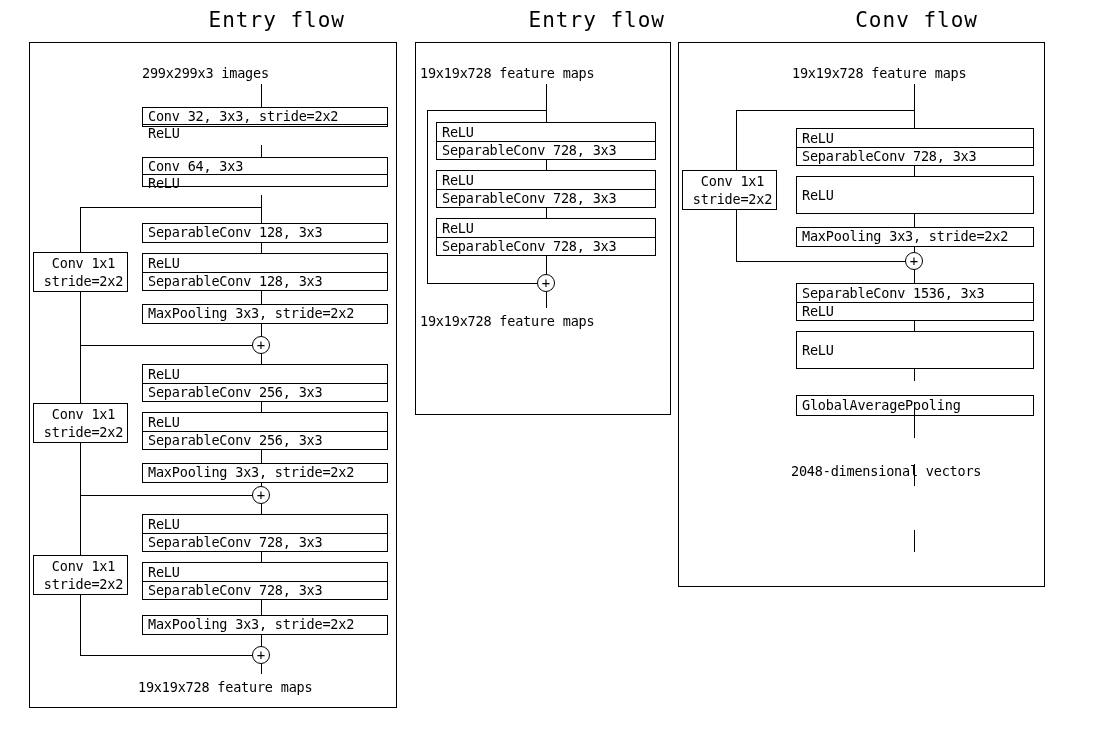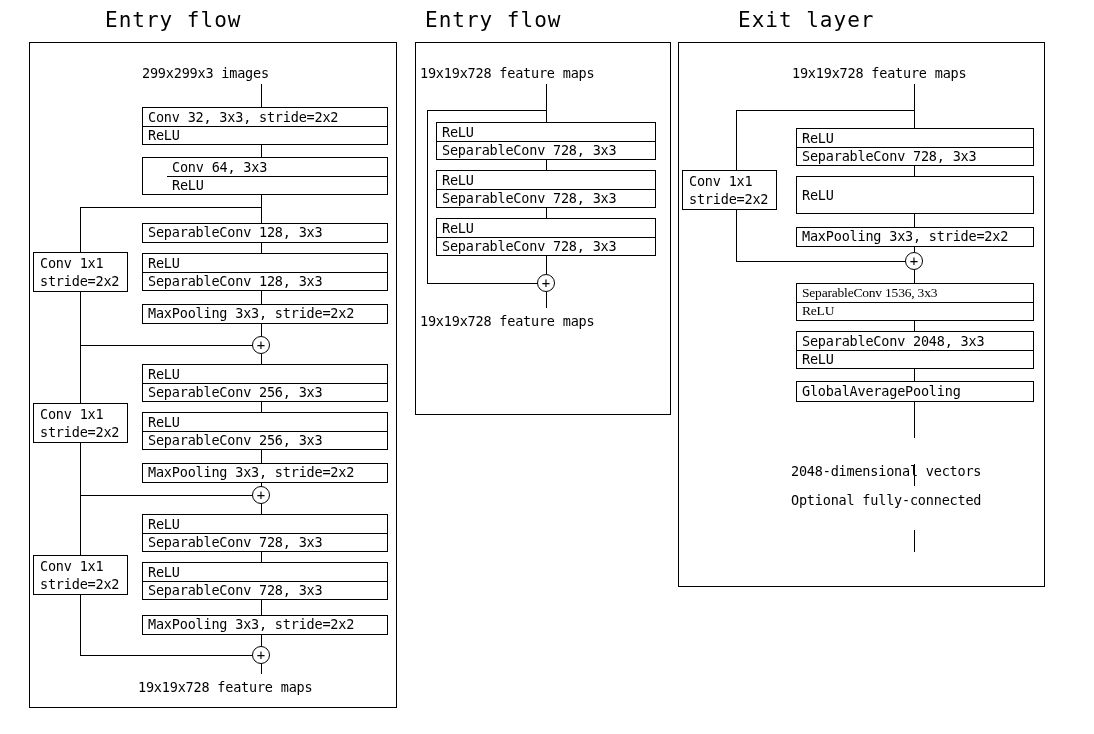--- a/index.html
+++ b/index.html
@@ -13,21 +13,21 @@
     height: 734px;
     background: #ffffff;
     font-family: "DejaVu Sans Mono", "Liberation Mono", monospace;
     color: #000000;
     overflow: hidden;
   }
   .flow-title {
     position: absolute;
     font-size: 21px;
     letter-spacing: 1px;
-    text-align: left;
+    text-align: right;
     white-space: nowrap;
     color: #000;
   }
   .panel {
     position: absolute;
     border: 1.6px solid #000;
     background: #fff;
     box-sizing: border-box;
   }
   
@@ -72,20 +72,21 @@
     background: #fff;
     box-sizing: border-box;
     display: flex;
     flex-direction: column;
     justify-content: center;
     padding-left: 6px;
     font-size: 13.5px;
     line-height: 1.35;
     white-space: nowrap;
     letter-spacing: -0.2px;
+    text-align: center;
   }
   
   .vline {
     position: absolute;
     width: 0;
     border-left: 1.6px solid #000;
   }
   .hline {
     position: absolute;
     height: 0;
@@ -121,28 +122,28 @@
 <div id="canvas">
 
   <div class="flow-title" style="left:105px; top:8px; width:240px;">Entry flow</div>
 
   <div class="panel" style="left:29px; top:42px; width:368px; height:666px;"></div>
 
   <div class="caption" style="left:142px; top:64px; width:246px;">299x299x3 images</div>
 
   <div class="vline" style="left:261px; top:84px; height:23px;"></div>
 
-  <div class="stack" style="left:142px; top:107px; width:246px; height:38px;">
+  <div class="stack" style="left:142px; top:107px; width:246px; height:20px;">
     <div class="row">Conv 32, 3x3, stride=2x2</div>
     <div class="row">ReLU</div>
   </div>
 
   <div class="vline" style="left:261px; top:145px; height:12px;"></div>
 
-  <div class="stack" style="left:142px; top:157px; width:246px; height:38px;padding-left:24px;">
+  <div class="stack" style="left:142px; top:157px; width:246px; height:30px;">
     <div class="row">Conv 64, 3x3</div>
     <div class="row">ReLU</div>
   </div>
 
   <div class="vline" style="left:261px; top:195px; height:28px;"></div>
 
   <div class="hline" style="left:80px; top:207px; width:182px;"></div>
   <div class="vline" style="left:80px; top:207px; height:140px;"></div>
 
   <div class="box" style="left:142px; top:223px; width:246px; height:20px;">SeparableConv 128, 3x3</div>
@@ -256,21 +257,21 @@
     <div class="row">SeparableConv 728, 3x3</div>
   </div>
 
   <div class="vline" style="left:546px; top:256px; height:18px;"></div>
   <div class="plus" style="left:537px; top:274px;">+</div>
   <div class="vline" style="left:546px; top:292px; height:16px;"></div>
 
   <div class="caption" style="left:420px; top:312px; width:246px;">19x19x728 feature maps</div>
 
 
-  <div class="flow-title" style="left:738px; top:8px; width:240px;">Exit layer</div>
+  <div class="flow-title" style="left:738px; top:8px; width:240px;">Conv flow</div>
 
   <div class="panel" style="left:678px; top:42px; width:367px; height:545px;"></div>
 
   <div class="caption" style="left:792px; top:64px; width:246px;">19x19x728 feature maps</div>
 
   <div class="vline" style="left:914px; top:84px; height:44px;"></div>
   <div class="hline" style="left:736px; top:110px; width:179px;"></div>
   <div class="vline" style="left:736px; top:110px; height:151px;"></div>
   <div class="hline" style="left:736px; top:261px; width:179px;"></div>
 
@@ -291,40 +292,38 @@
   </div>
 
   <div class="vline" style="left:914px; top:214px; height:13px;"></div>
 
   <div class="box" style="left:796px; top:227px; width:238px; height:20px;">MaxPooling 3x3, stride=2x2</div>
 
   <div class="vline" style="left:914px; top:247px; height:5px;"></div>
   <div class="plus" style="left:905px; top:252px;">+</div>
   <div class="vline" style="left:914px; top:270px; height:13px;"></div>
 
-  <div class="stack" style="left:796px; top:283px; width:238px; height:38px;font-family:Liberation Serif, serif;">
+  <div class="stack" style="left:796px; top:283px; width:238px; height:38px;">
     <div class="row">SeparableConv 1536, 3x3</div>
     <div class="row">ReLU</div>
   </div>
 
   <div class="vline" style="left:914px; top:321px; height:10px;"></div>
 
   <div class="stack" style="left:796px; top:331px; width:238px; height:38px;">
-    <div class="row">SeparableConv 2048, 3x3</div>
     <div class="row">ReLU</div>
   </div>
 
   <div class="vline" style="left:914px; top:369px; height:12px;"></div>
 
-  <div class="box" style="left:796px; top:381px; width:238px; height:21px;">GlobalAveragePooling</div>
+  <div class="box" style="left:796px; top:395px; width:238px; height:21px;">GlobalAveragePooling</div>
 
   <div class="vline" style="left:914px; top:402px; height:36px;"></div>
 
   <div class="caption" style="left:791px; top:442px; width:246px;margin-top:20px;">2048-dimensional vectors</div>
 
   <div class="vline" style="left:914px; top:464px; height:22px;"></div>
 
-  <div class="caption" style="left:791px; top:491px; width:246px;">Optional fully-connected</div>
 
   <div class="vline" style="left:914px; top:530px; height:22px;"></div>
 
 
 </div>
 
 </body></html>

